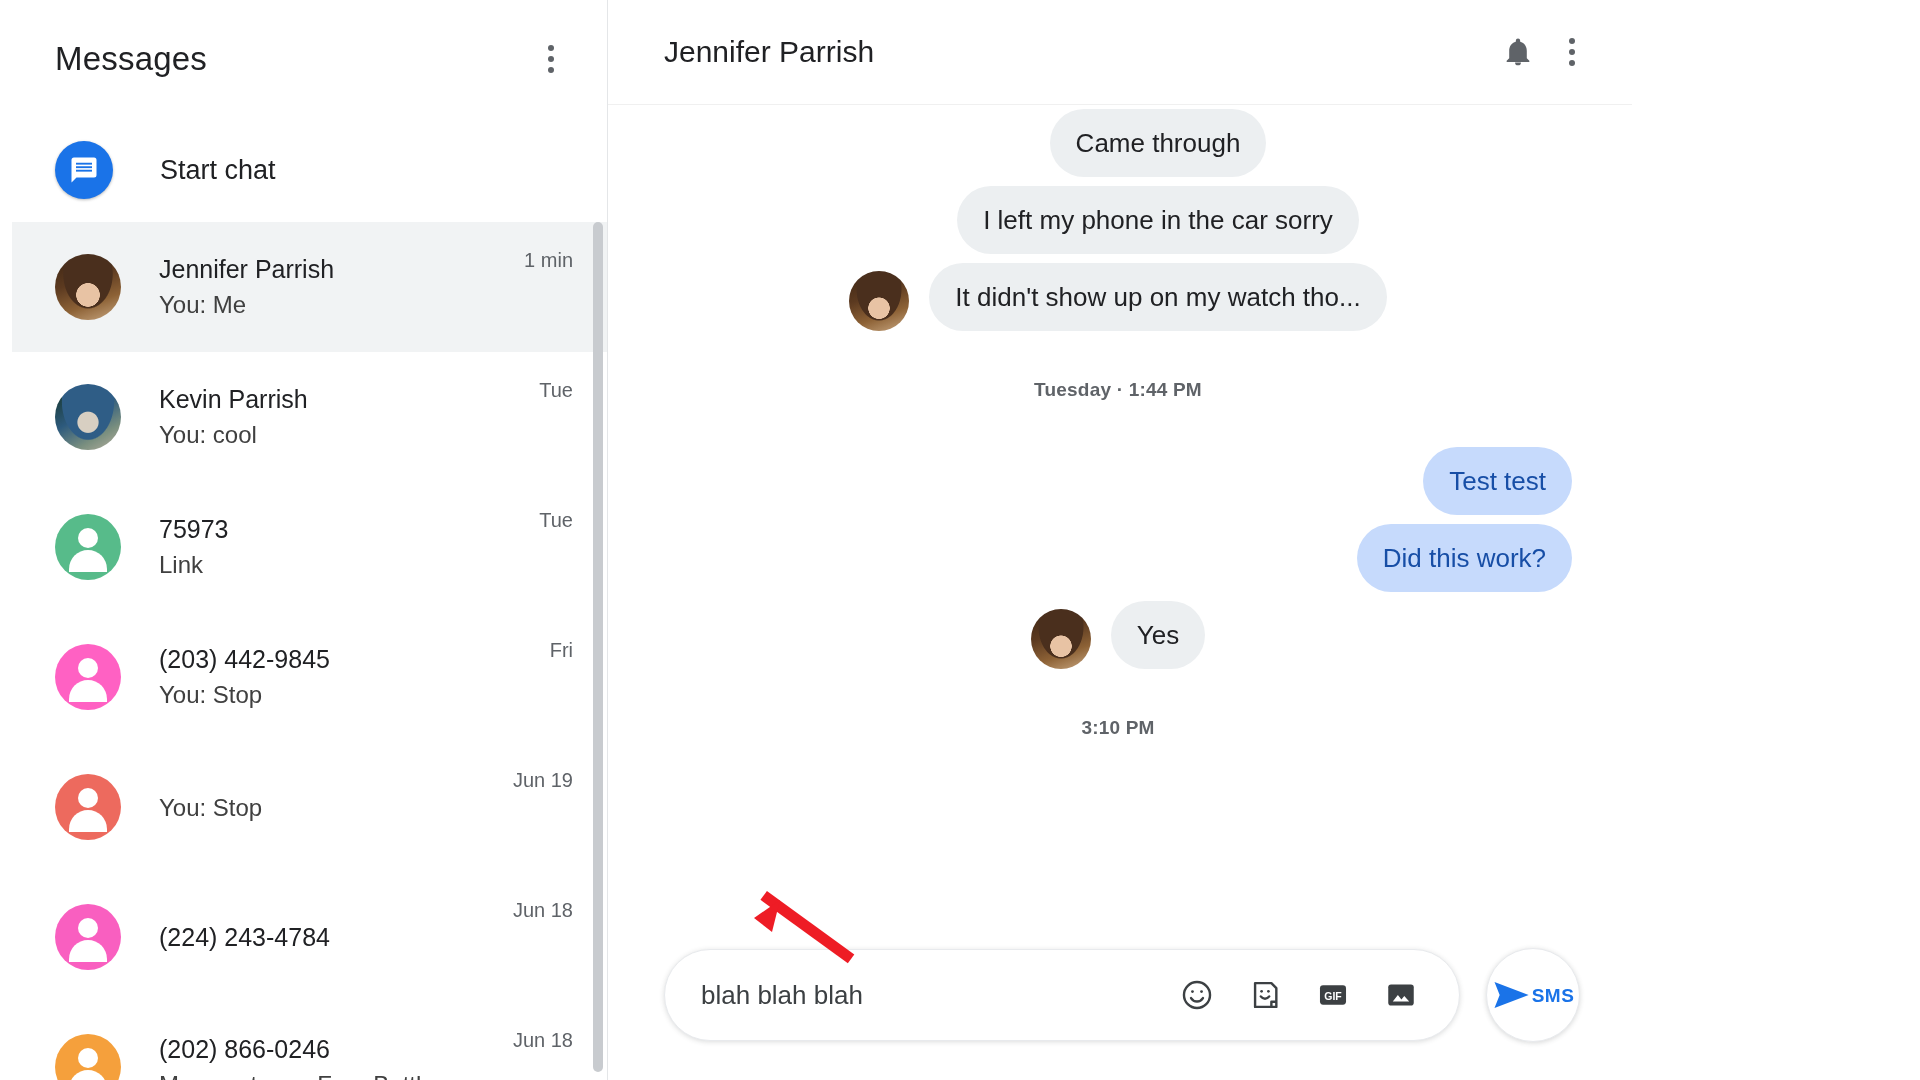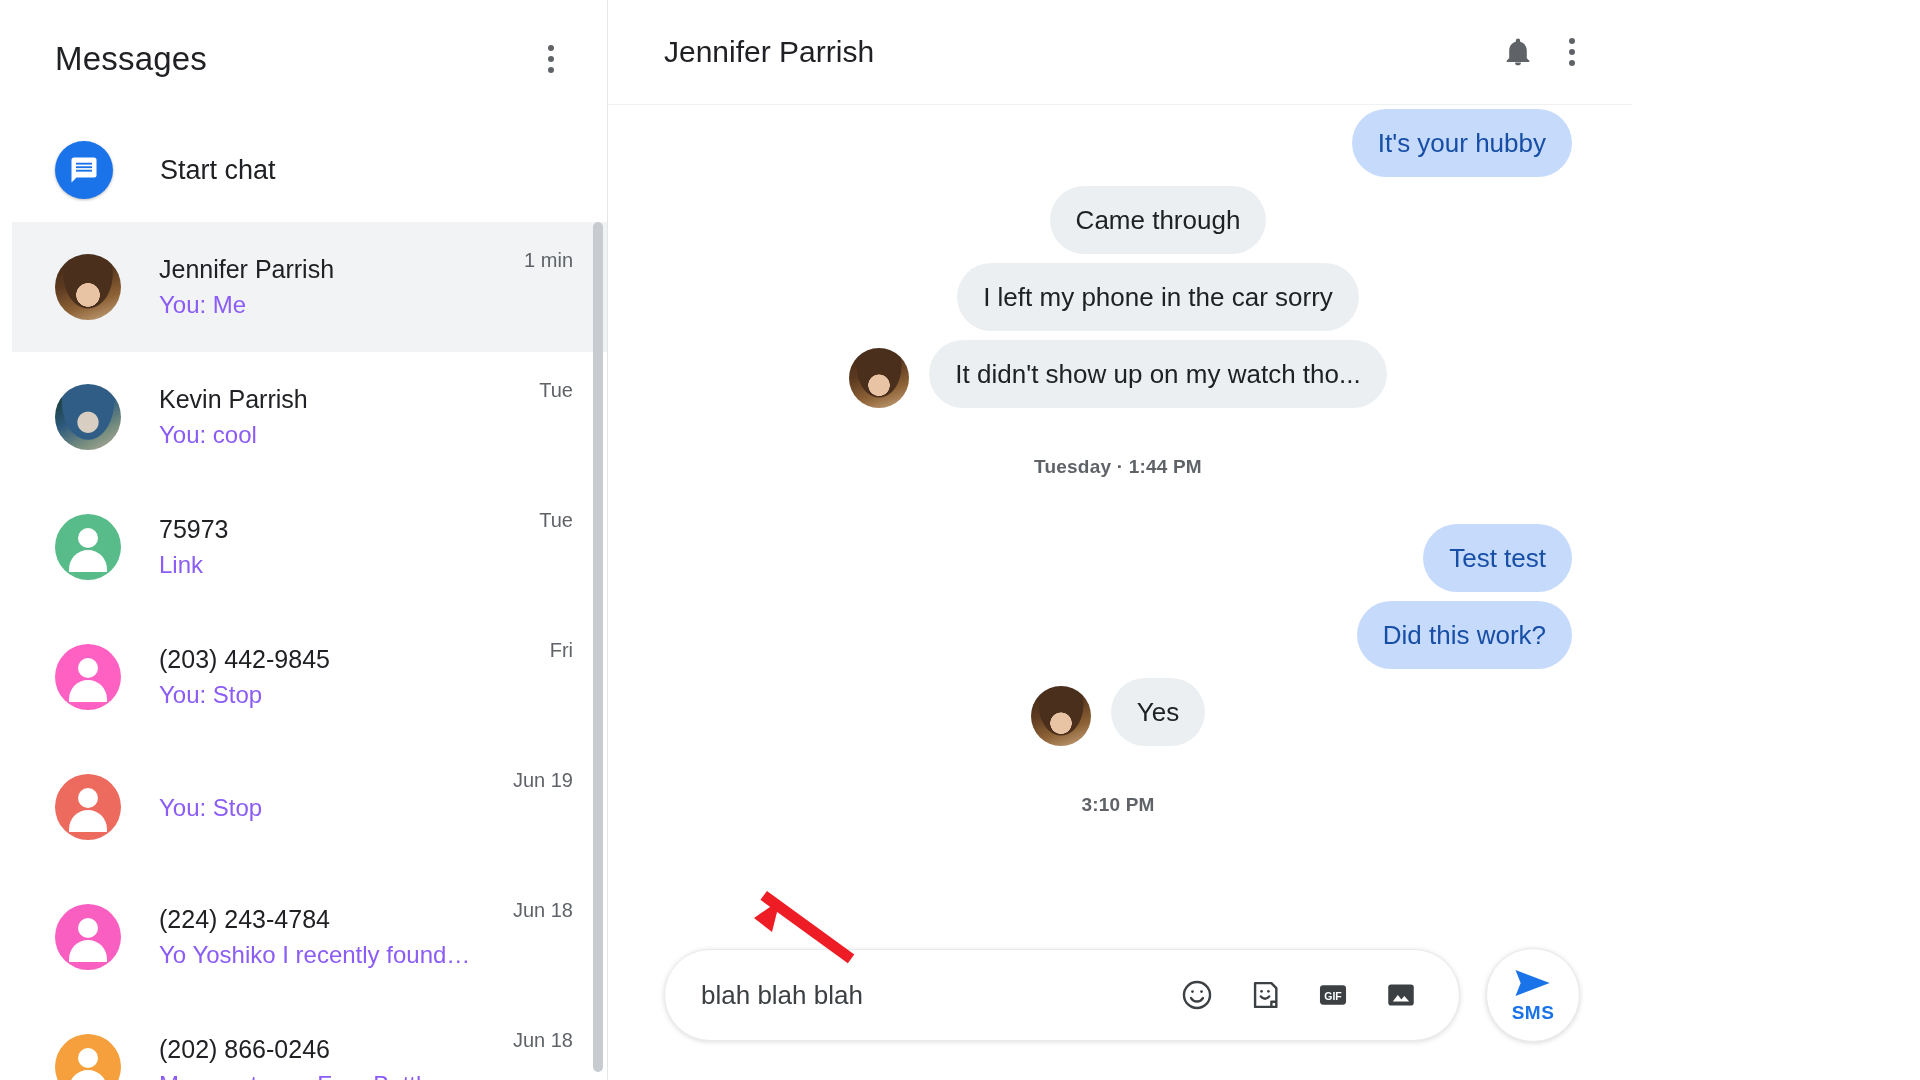--- a/index.html
+++ b/index.html
@@ -68,21 +68,21 @@
     content: ""; position: absolute; bottom: 8px; left: 50%;
     transform: translateX(-50%);
     width: 38px; height: 22px; border-radius: 19px 19px 0 0; background: #fff;
   }
   .conv-body { flex: 1; margin-left: 38px; min-width: 0; }
   .conv-name {
     font-size: 25px; color: #202124; line-height: 34px;
     white-space: nowrap; overflow: hidden; text-overflow: ellipsis;
   }
   .conv-snip {
-    font-size: 24px; color: #8b5cf6; line-height: 34px; margin-top: 2px;
+    font-size: 24px; color: #404040; line-height: 34px; margin-top: 2px;
     white-space: nowrap; overflow: hidden; text-overflow: ellipsis;
   }
   .conv-time { font-size: 20px; color: #5f6368; flex: 0 0 auto; align-self: flex-start; margin-top: 27px; }
 
   .sb-scroll {
     position: absolute; right: 4px; top: 222px;
     width: 10px; height: 850px; border-radius: 6px; background: #c8cbcf;
   }
 
   
@@ -158,21 +158,21 @@
   .composer-input {
     flex: 1; font-size: 26px; color: #3c4043; border: none; outline: none;
     font-family: "Liberation Sans", sans-serif; background: transparent;
   }
   .comp-icons { display: flex; align-items: center; gap: 28px; padding-right: 14px; }
   .comp-icon { width: 40px; height: 40px; cursor: pointer; display: flex; align-items: center; justify-content: center; }
   .send-btn {
     width: 94px; height: 94px; margin-left: 26px; border-radius: 50%;
     background: #ffffff; border: 1px solid #e8eaed;
     box-shadow: 0 1px 5px rgba(60,64,67,0.2);
-    display: flex; flex-direction: column; align-items: center; justify-content: center;
+    display: flex; flex-direction: row; align-items: center; justify-content: center;
     cursor: pointer; flex: 0 0 94px;
   }
   .send-sms { font-size: 19px; font-weight: 700; color: #1a73e8; margin-top: 2px; letter-spacing: .5px; }
 
   
   .arrow { position: absolute; pointer-events: none; z-index: 40; }
 </style>
 </head>
 <body>
 
@@ -238,21 +238,20 @@
           <div class="avatar person" style="background: rgb(237, 106, 94);"></div>
           <div class="conv-body">
             <div class="conv-snip">You: Stop</div>
           </div>
           <div class="conv-time">Jun 19</div>
         </div>
         <div class="conv">
           <div class="avatar person" style="background: rgb(249, 95, 192);"></div>
           <div class="conv-body">
             <div class="conv-name">(224) 243-4784</div>
-            <div class="conv-snip">Yo Yoshiko I recently found…</div>
           </div>
           <div class="conv-time">Jun 18</div>
         </div>
         <div class="conv">
           <div class="avatar person" style="background: rgb(245, 160, 60);"></div>
           <div class="conv-body">
             <div class="conv-name">(202) 866-0246</div>
             <div class="conv-snip">Mary, get your Free Bottle …</div>
           </div>
           <div class="conv-time">Jun 18</div>
@@ -260,23 +259,20 @@
       </div>
 
     <div class="sb-scroll"></div>
   </div>
 
   <div id="main">
 
     <div class="thread" id="thread" style="margin-top: 0px;">
         <div class="msg-row out">
           <div class="bubble out faded">Testing how to send a text via PC using the Coolmate Legacy phone</div>
-        </div>
-        <div class="msg-row out">
-          <div class="bubble out">It's your hubby</div>
         </div>
         <div class="msg-row in">
           <div class="avatar-spacer"></div>
           <div class="bubble in">Came through</div>
         </div>
         <div class="msg-row in">
           <div class="avatar-spacer"></div>
           <div class="bubble in">I left my phone in the car sorry</div>
         </div>
         <div class="msg-row in">

